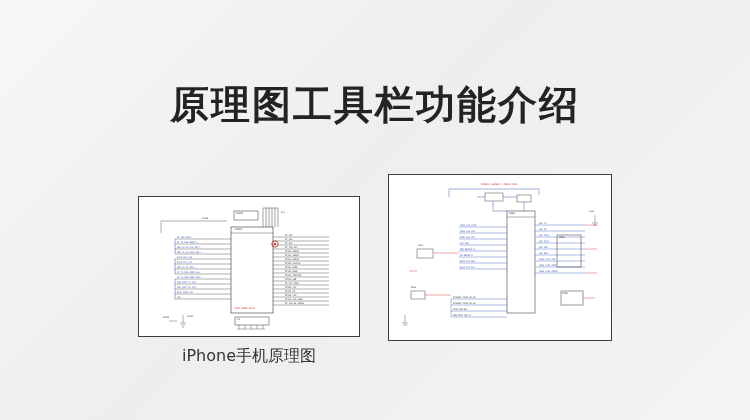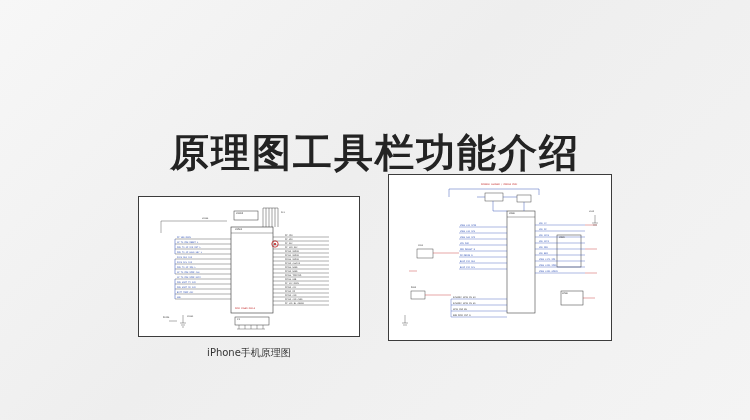--- a/index.html
+++ b/index.html
@@ -24,38 +24,37 @@
     position: absolute;
     top: 78px;
     left: 0;
     width: 750px;
     text-align: center;
     font-size: 39px;
     font-weight: bold;
     letter-spacing: 2px;
     color: #232323;
     font-family: "DejaVu Sans", "Liberation Sans", sans-serif;
-    margin-top: 48px;
   }
 
   
   .figure {
     position: absolute;
   }
   .figure .frame {
     position: relative;
     background: #ffffff;
     border: 1px solid #3c3c3c;
     box-sizing: border-box;
     overflow: hidden;
   }
   .figure .caption {
     margin-top: 9px;
     text-align: center;
-    font-size: 10px;
+    font-size: 16px;
     color: #333333;
     font-family: "DejaVu Sans", "Liberation Sans", sans-serif;
   }
 
   #fig-iphone {
     left: 138px;
     top: 196px;
   }
   #fig-iphone .frame {
     width: 222px;

